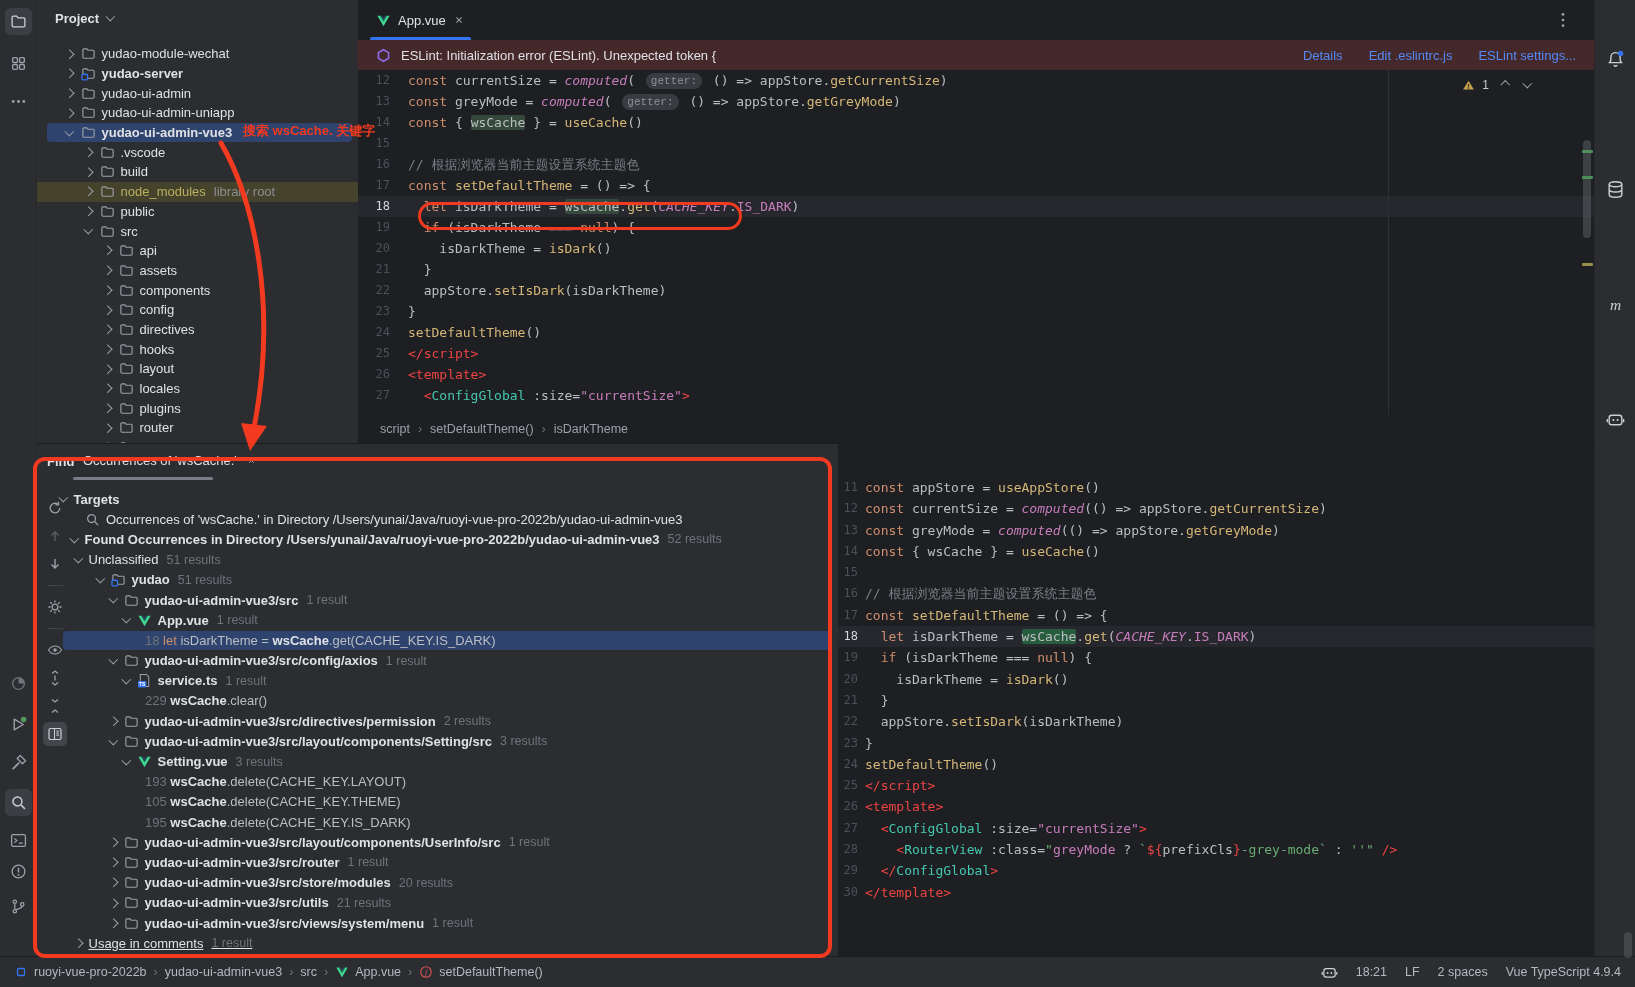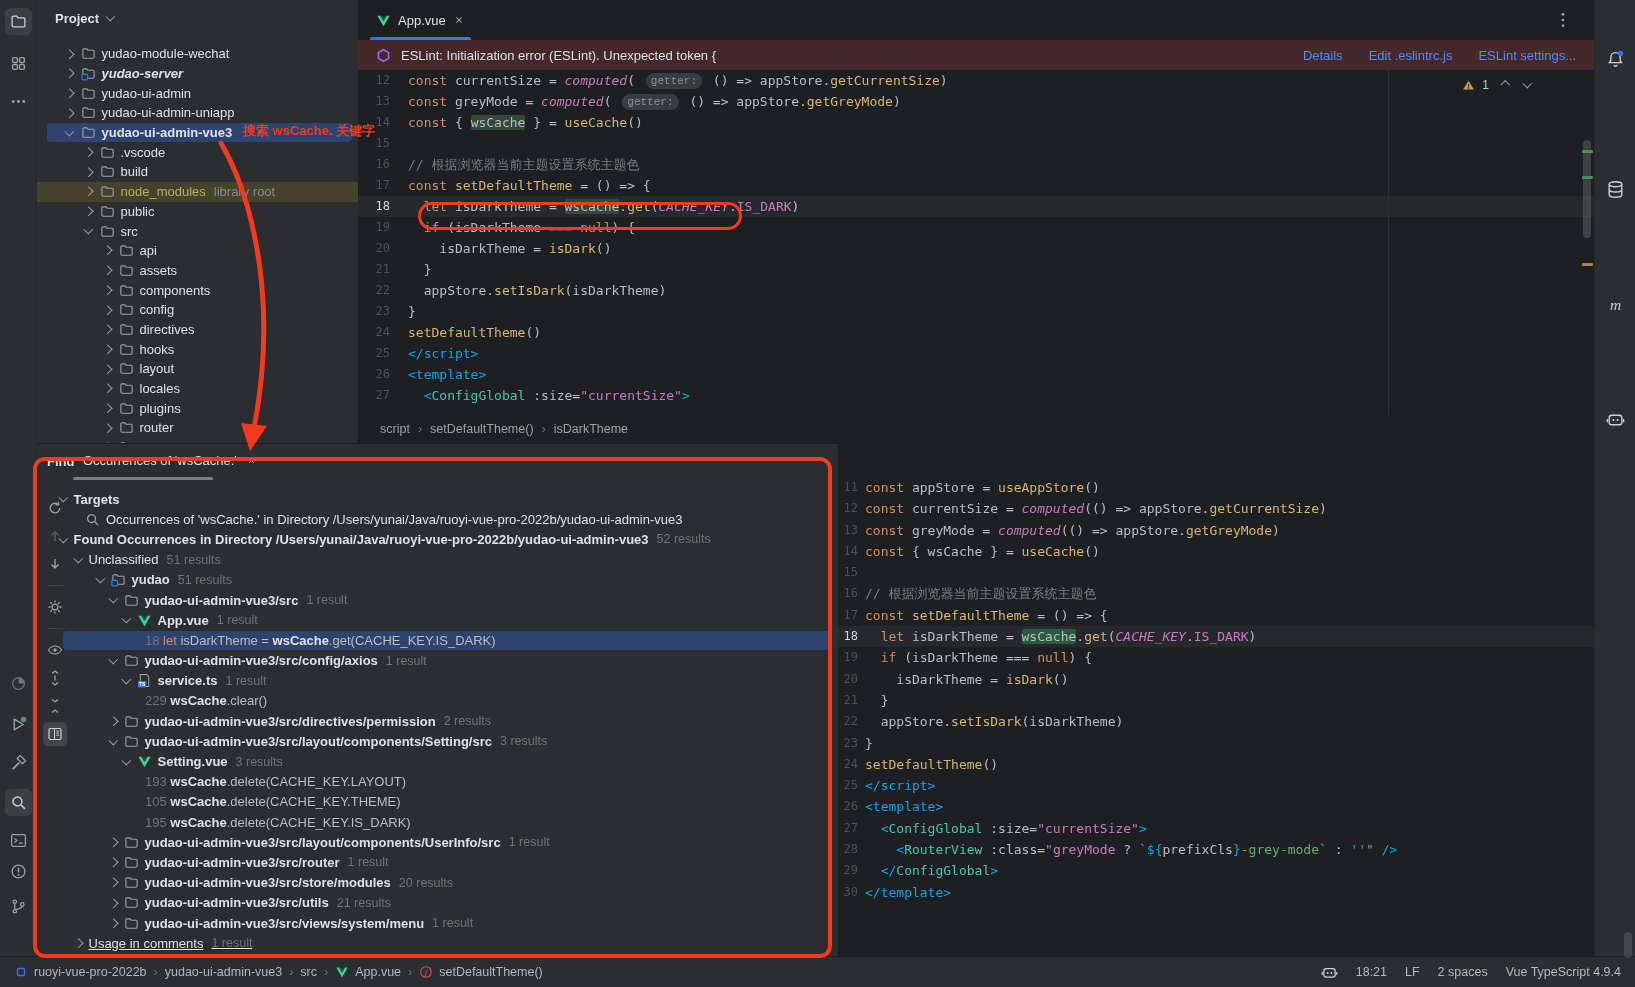--- a/index.html
+++ b/index.html
@@ -48,21 +48,21 @@
   .lt{white-space:pre;font-family:"DejaVu Sans Mono","Liberation Mono",monospace}
   .cl.caret{background:#26282e}
   .cl.caret .gut{color:#d5d8de}
   .sg.k{color:#cf8e6d}
   .sg.p{color:#bcbec4}
   .sg.f{color:#d5b778}
   .sg.i{color:#c77dbb;font-style:italic}
   .sg.u{color:#c77dbb}
   .sg.c{color:#7a7e85}
   .sg.s{color:#6aab73}
-  .sg.t{color:#0ea5e9}
+  .sg.t{color:#ef4444}
   .sg.m{color:#45c8b0}
   .sg.g{background:#34493c;border-radius:2px}
   .sg.G{background:#275c3e;border-radius:2px}
   .sg.y{font-family:Liberation Mono, monospace;background:#393b40;color:#8c9099;border-radius:8px;
         padding:0 5px;font-size:11px;margin:0 3px;display:inline-block;height:16px;line-height:16px;vertical-align:1px}
   .guide{position:absolute;left:1030px;top:0;width:1px;height:100%;background:#2e3033}
 
   
   .tabbar{position:absolute;left:0;top:0;width:100%;height:40px;display:flex;align-items:center}
   .tab{position:relative;display:flex;align-items:center;gap:7px;height:100%;padding:0 12px;margin-left:6px;cursor:pointer}
@@ -223,21 +223,21 @@
     <div id="projectTree">
         <div class="prow" style="padding-left: 29px;">
           <span class="chv" style="margin-top: 0px;"></span>
           <span class="ic">
             <svg viewBox="0 0 16 16">
               <path d="M2 4.2c0-.7.5-1.2 1.2-1.2h3l1.3 1.5h5.3c.7 0 1.2.5 1.2 1.2v6.1c0 .7-.5 1.2-1.2 1.2H3.2c-.7 0-1.2-.5-1.2-1.2z" fill="none" stroke="#9da0a8" stroke-width="1.2"></path>
             </svg>
           </span>
           <span class="plabel">yudao-module-wechat</span>
         </div>
-        <div class="prow" style="padding-left: 29px; font-style: italic;">
+        <div class="prow" style="padding-left: 29px;">
           <span class="chv" style="margin-top: 0px;"></span>
           <span class="ic">
             <svg viewBox="0 0 16 16">
               <path d="M2 4.2c0-.7.5-1.2 1.2-1.2h3l1.3 1.5h5.3c.7 0 1.2.5 1.2 1.2v6.1c0 .7-.5 1.2-1.2 1.2H3.2c-.7 0-1.2-.5-1.2-1.2z" fill="none" stroke="#9da0a8" stroke-width="1.2"></path>
               <rect x="1" y="8.8" width="6" height="6" rx="1.2" fill="#2b2d30" stroke="#3574f0" stroke-width="1.4"></rect>
             </svg>
           </span>
           <span class="plabel bold">yudao-server</span>
         </div>
         <div class="prow" style="padding-left: 29px;">
@@ -635,21 +635,21 @@
         </div>
         <div class="frow" style="padding-left: 48px;">
           <span class="ic">
             <svg viewBox="0 0 16 16">
               <circle cx="7" cy="7" r="4.2" fill="none" stroke="#9da0a8" stroke-width="1.4"></circle>
               <path d="M10.2 10.2L14 14" stroke="#9da0a8" stroke-width="1.4"></path>
             </svg>
           </span>
           <span class="sg w">Occurrences of 'wsCache.' in Directory /Users/yunai/Java/ruoyi-vue-pro-2022b/yudao-ui-admin-vue3</span>
         </div>
-        <div class="frow" style="padding-left: 23px; align-items: center;">
+        <div class="frow" style="padding-left: 34px; align-items: center;">
           <span class="chv down" style="margin-top: -3px;"></span>
           <span class="sg b">Found Occurrences in Directory /Users/yunai/Java/ruoyi-vue-pro-2022b/yudao-ui-admin-vue3</span>
           <span class="cnt">52 results</span>
         </div>
         <div class="frow" style="padding-left: 38px;">
           <span class="chv down" style="margin-top: -3px;"></span>
           <span class="sg w">Unclassified</span>
           <span class="cnt">51 results</span>
         </div>
         <div class="frow" style="padding-left: 60px;">

